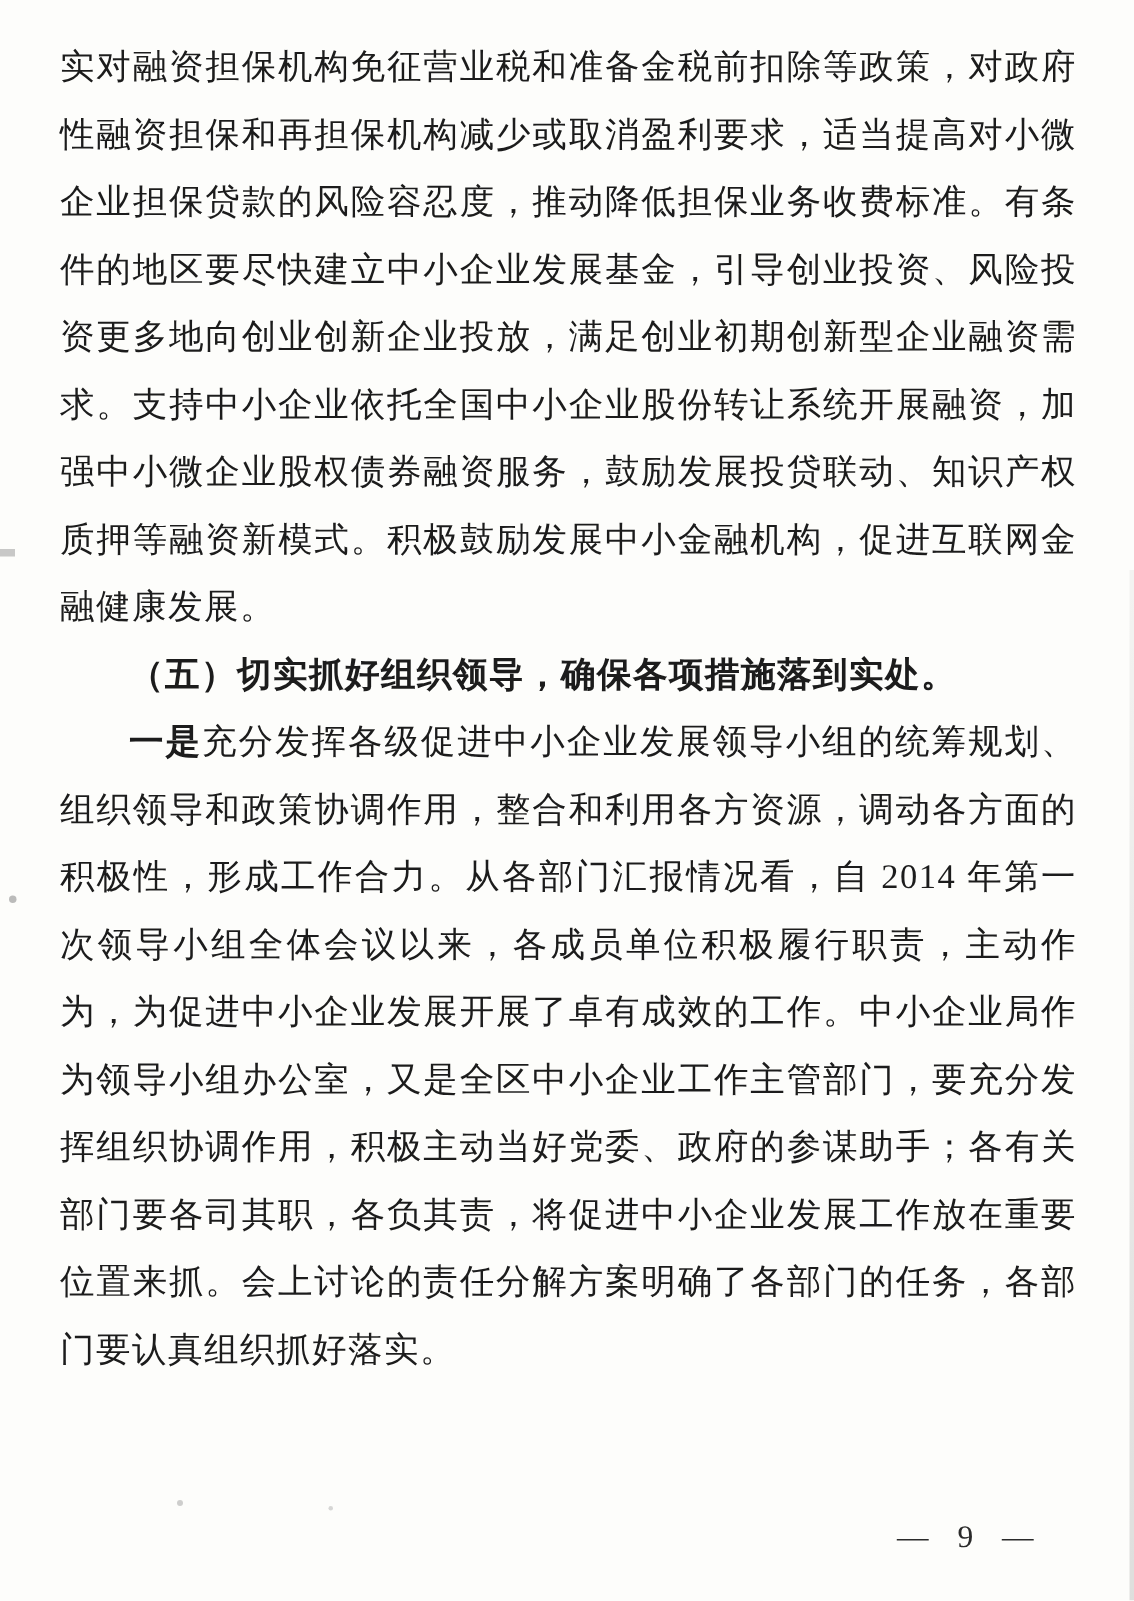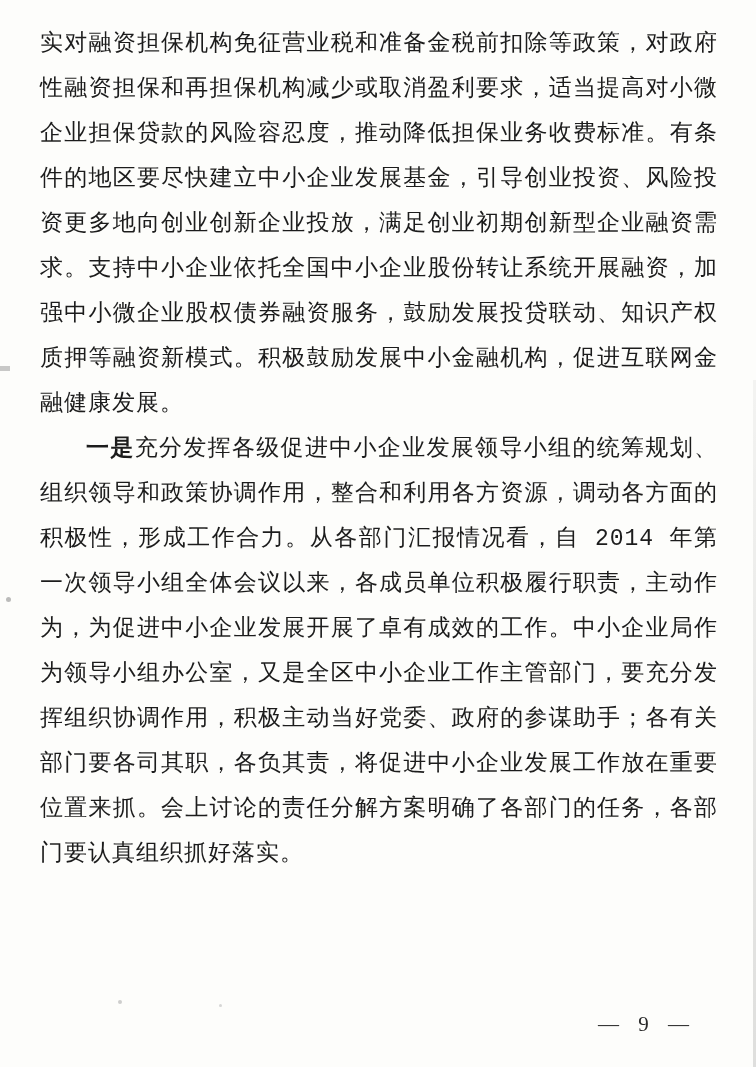--- a/index.html
+++ b/index.html
@@ -28,21 +28,20 @@
     font-size: 23px;
     line-height: 45px;
     letter-spacing: 1px;
     text-align: justify;
     text-align-last: left;
   }
   .para {
     margin: 0;
     padding: 0;
     word-break: break-all;
-    font-family: Liberation Mono, monospace;
   }
   .para.indent {
     text-indent: 2em;
   }
   .lead {
     font-weight: bold;
   }
   .footer {
     position: absolute;
     top: 1012px;
@@ -104,20 +103,21 @@
 </style>
 </head>
 <body>
 
 <div class="page">
 
   <div class="text-block">
 
     <p class="para"><span class="lead"></span><span>实对融资担保机构免征营业税和准备金税前扣除等政策，对政府性融资担保和再担保机构减少或取消盈利要求，适当提高对小微企业担保贷款的风险容忍度，推动降低担保业务收费标准。有条件的地区要尽快建立中小企业发展基金，引导创业投资、风险投资更多地向创业创新企业投放，满足创业初期创新型企业融资需求。支持中小企业依托全国中小企业股份转让系统开展融资，加强中小微企业股权债券融资服务，鼓励发展投贷联动、知识产权质押等融资新模式。积极鼓励发展中小金融机构，促进互联网金融健康发展。</span></p>
 
+    <p class="para indent"><span class="lead">（五）切实抓好组织领导，确保各项措施落到实处。</span><span></span></p>
 
     <p class="para indent"><span class="lead">一是</span><span>充分发挥各级促进中小企业发展领导小组的统筹规划、组织领导和政策协调作用，整合和利用各方资源，调动各方面的积极性，形成工作合力。从各部门汇报情况看，自 2014 年第一次领导小组全体会议以来，各成员单位积极履行职责，主动作为，为促进中小企业发展开展了卓有成效的工作。中小企业局作为领导小组办公室，又是全区中小企业工作主管部门，要充分发挥组织协调作用，积极主动当好党委、政府的参谋助手；各有关部门要各司其职，各负其责，将促进中小企业发展工作放在重要位置来抓。会上讨论的责任分解方案明确了各部门的任务，各部门要认真组织抓好落实。</span></p>
 
 
   </div>
 
   <div class="footer"><span>— 9 —</span></div>
 
   <div class="edge-mark-left"></div>
   <div class="speck-1"></div>

